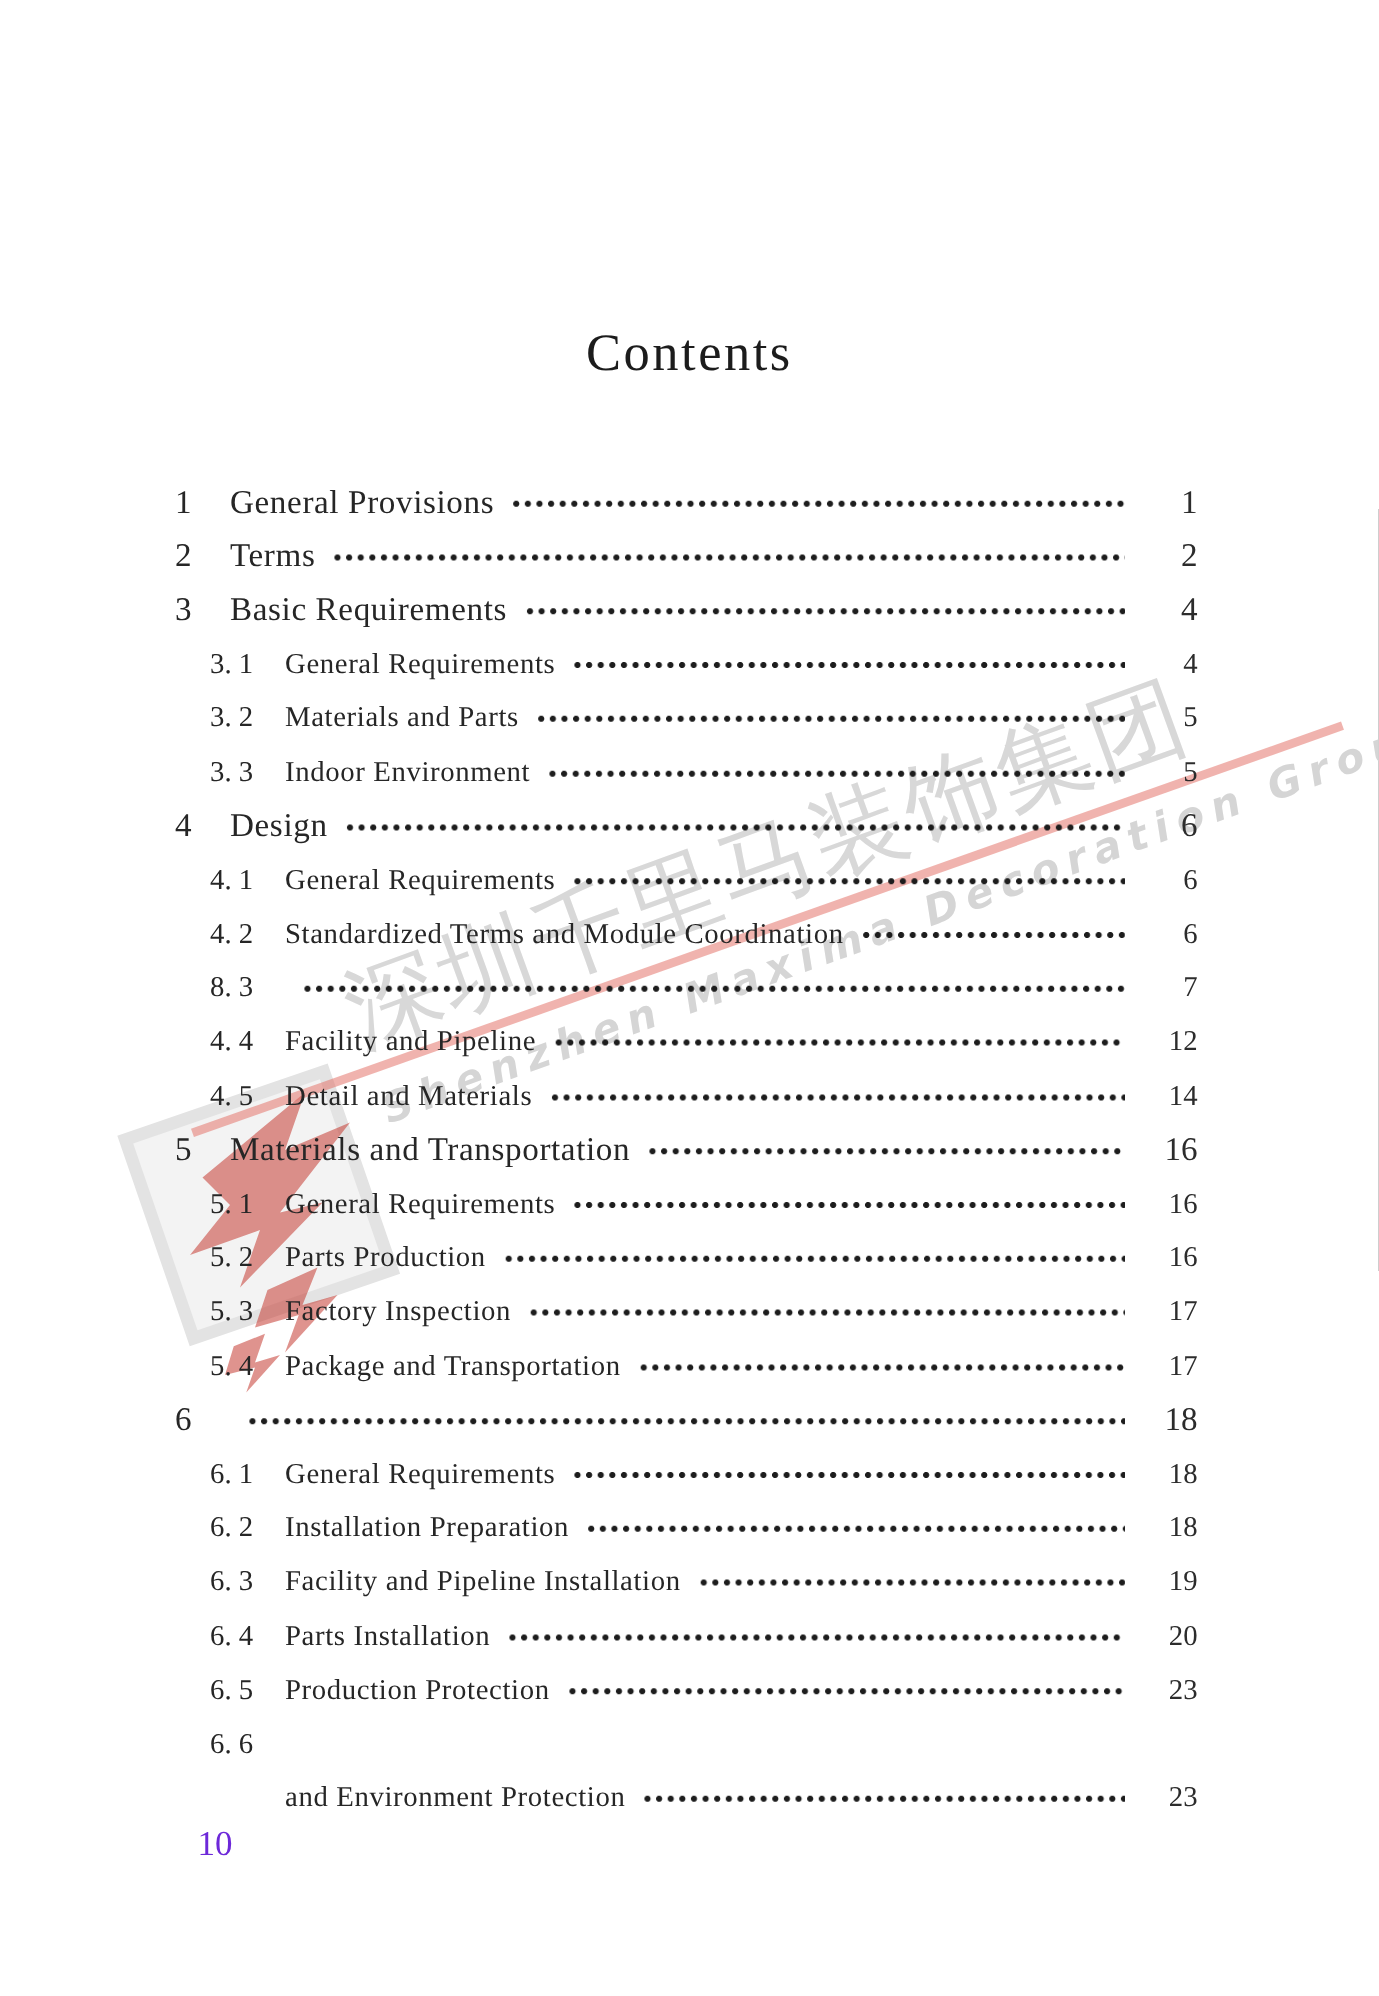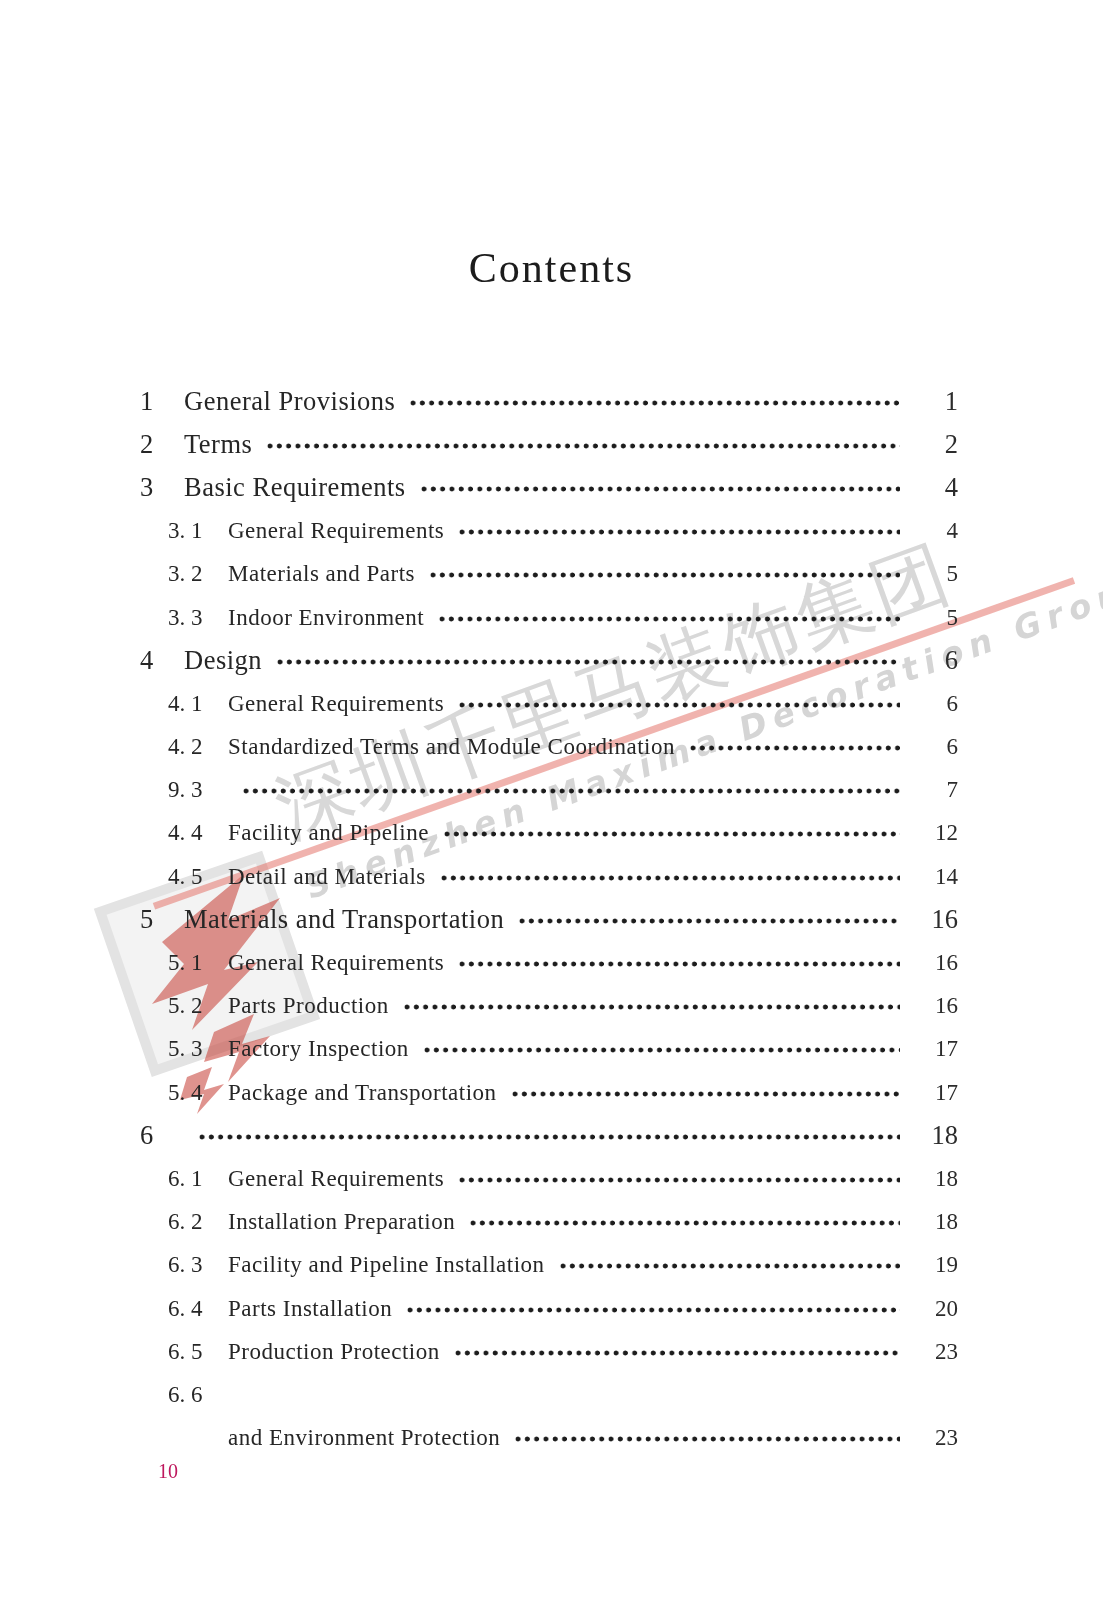--- a/index.html
+++ b/index.html
@@ -59,21 +59,21 @@
     top: 842px;
     width: 235px;
     height: 310px;
   }
 
   
   .content { position: relative; z-index: 1; }
 
   .title {
     position: absolute;
-    top: 244px;
+    top: 259px;
     left: 0;
     width: 100%;
     margin: 0;
     text-align: center;
     font-size: 42px;
     font-weight: 400;
     letter-spacing: 2px;
     color: #1c1c1c;
   }
 
@@ -104,22 +104,22 @@
     background-repeat: repeat-x;
     background-position: left center;
   }
   .row.nodots .dots { background: none; }
   .row .pg { flex: none; min-width: 44px; text-align: right; color: #2c2c2c; }
 
   .folio {
     position: absolute;
     left: 158px;
     top: 1460px;
-    font-size: 20px;
-    color: #be185d;
+    font-size: 28px;
+    color: #6d28d9;
   }
 </style>
 </head>
 <body>
 
 <div class="page">
 
   <div class="watermark-layer">
     <svg class="wm-logo" viewBox="0 0 235 310" aria-hidden="true">
       <g transform="rotate(-19 115 125)">
@@ -189,21 +189,21 @@
           <span class="dots"></span>
           <span class="pg">6</span>
         </div>
         <div class="row lvl2">
           <span class="num">4. 2</span>
           <span class="label">Standardized Terms and Module Coordination</span>
           <span class="dots"></span>
           <span class="pg">6</span>
         </div>
         <div class="row lvl2">
-          <span class="num">9. 3</span>
+          <span class="num">8. 3</span>
           <span class="dots"></span>
           <span class="pg">7</span>
         </div>
         <div class="row lvl2">
           <span class="num">4. 4</span>
           <span class="label">Facility and Pipeline</span>
           <span class="dots"></span>
           <span class="pg">12</span>
         </div>
         <div class="row lvl2">

